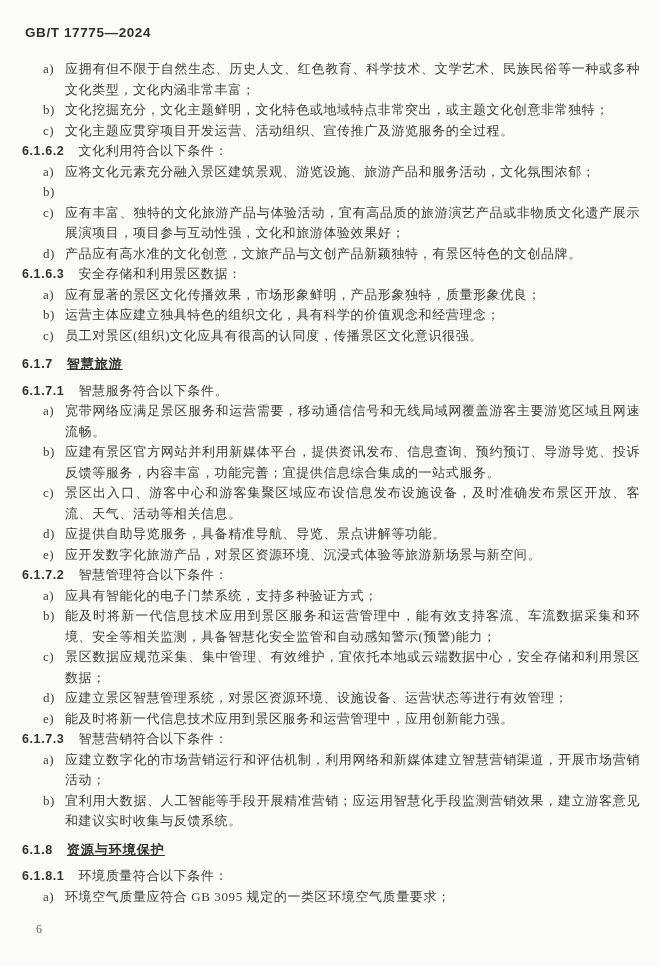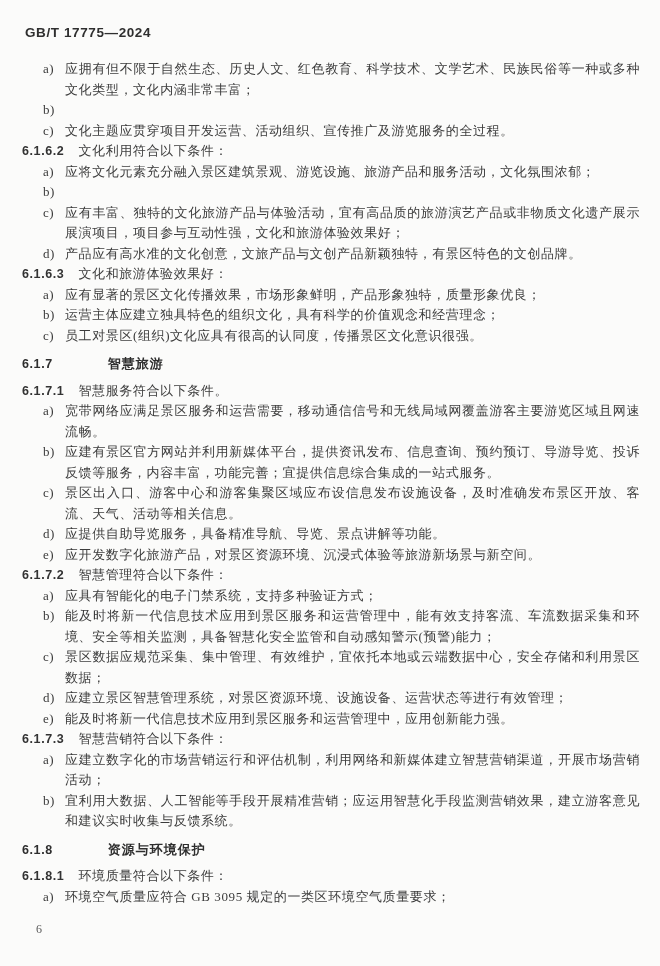--- a/index.html
+++ b/index.html
@@ -72,24 +72,23 @@
   
   .heading {
     display: flex;
     padding-left: 22px;
     margin-top: 8px;
     margin-bottom: 6px;
     font-family: "Liberation Sans", "DejaVu Sans", sans-serif;
     font-weight: bold;
     font-size: 13px;
     color: #2e2e2e;
-    gap: 41px;
   }
   .heading .number { flex: none; margin-right: 14px; font-size: 12.5px; }
-  .heading .text { letter-spacing: 1px; }
+  .heading .text { letter-spacing: 1px; text-decoration: underline; }
 
   .page-number {
     position: absolute;
     left: 36px;
     top: 922px;
     font-size: 12px;
     color: #5a5a5a;
   }
 </style>
 </head>
@@ -100,20 +99,21 @@
   <div class="doc-header">GB/T 17775—2024</div>
 
   <div class="doc-body">
 
     <div class="item">
       <span class="marker">a)</span>
       <span class="text">应拥有但不限于自然生态、历史人文、红色教育、科学技术、文学艺术、民族民俗等一种或多种文化类型，文化内涵非常丰富；</span>
     </div>
     <div class="item">
       <span class="marker">b)</span>
+      <span class="text">文化挖掘充分，文化主题鲜明，文化特色或地域特点非常突出，或主题文化创意非常独特；</span>
     </div>
     <div class="item">
       <span class="marker">c)</span>
       <span class="text">文化主题应贯穿项目开发运营、活动组织、宣传推广及游览服务的全过程。</span>
     </div>
 
     <div class="clause">
       <span class="number">6.1.6.2</span>
       <span class="text">文化利用符合以下条件：</span>
     </div>
@@ -128,21 +128,21 @@
       <span class="marker">c)</span>
       <span class="text">应有丰富、独特的文化旅游产品与体验活动，宜有高品质的旅游演艺产品或非物质文化遗产展示展演项目，项目参与互动性强，文化和旅游体验效果好；</span>
     </div>
     <div class="item">
       <span class="marker">d)</span>
       <span class="text">产品应有高水准的文化创意，文旅产品与文创产品新颖独特，有景区特色的文创品牌。</span>
     </div>
 
     <div class="clause">
       <span class="number">6.1.6.3</span>
-      <span class="text">文化和旅游体验效果好：</span>
+      <span class="text">安全存储和利用景区数据：</span>
     </div>
     <div class="item">
       <span class="marker">a)</span>
       <span class="text">应有显著的景区文化传播效果，市场形象鲜明，产品形象独特，质量形象优良；</span>
     </div>
     <div class="item">
       <span class="marker">b)</span>
       <span class="text">运营主体应建立独具特色的组织文化，具有科学的价值观念和经营理念；</span>
     </div>
     <div class="item">

